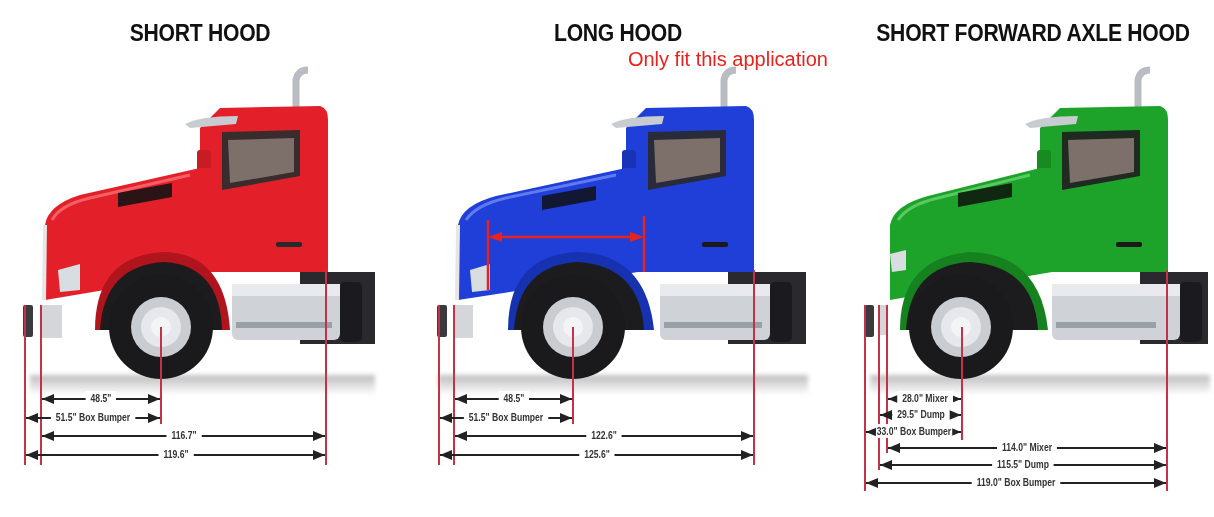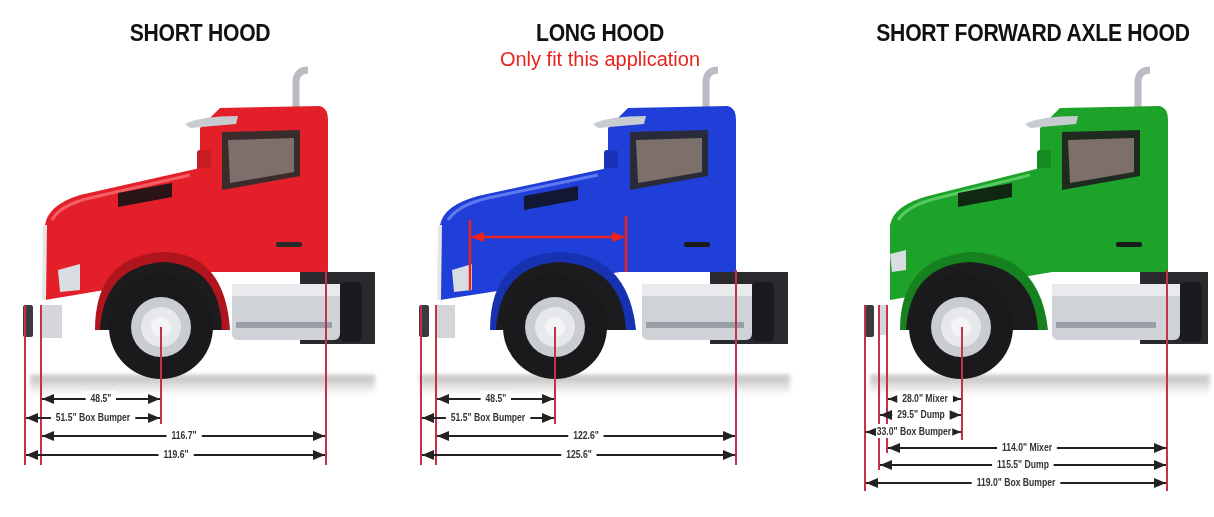--- a/index.html
+++ b/index.html
@@ -1,19 +1,19 @@
 <!DOCTYPE html>
 <html><head>
 <meta charset="utf-8">
 <style>
   html, body { margin:0; padding:0; background:#ffffff; }
   body { width:1214px; height:517px; position:relative; overflow:hidden; font-family:"Liberation Sans", sans-serif; }
   .panel { position:absolute; top:0; height:439px; }
   .title { position:absolute; top:20px; width:100%; text-align:center; font-family:"Liberation Sans", sans-serif; font-weight:bold; font-size:23px; color:#111; letter-spacing:-0.3px; transform:scaleX(0.92); }
-  .subtitle { position:absolute; top:48px; width:100%; text-align:center; font-size:20px; color:#e8221c; }
+  .subtitle { position:absolute; top:48px; width:100%; text-align:right; font-size:20px; color:#e8221c; }
   .truck { position:absolute; left:0; top:0; }
   .ground { position:absolute; height:20px; background:linear-gradient(#bdbdbd,#ffffff); filter:blur(2px); }
   .vline { position:absolute; width:1.5px; background:#c2334a; }
   .dim { position:absolute; height:14px; }
   .dim .bar { position:absolute; top:6px; left:0; right:0; height:1.5px; background:#222; }
   .dim .ah-l { position:absolute; left:0; top:2px; width:0; height:0; border-top:5px solid transparent; border-bottom:5px solid transparent; border-right:12px solid #222; }
   .dim .ah-r { position:absolute; right:0; top:2px; width:0; height:0; border-top:5px solid transparent; border-bottom:5px solid transparent; border-left:12px solid #222; }
   .dim .lbl { position:absolute; top:-1px; left:50%; transform:translateX(-50%) scaleX(0.82); background:#fff; padding:0 6px; font-family:"Liberation Sans", sans-serif; font-weight:bold; font-size:10.5px; color:#333; white-space:nowrap; line-height:14px; }
 </style>
 </head>
@@ -91,21 +91,21 @@
     <span class="lbl">116.7"</span>
   </div>
   <div class="dim" style="left:26px;top:448px;width:299px;">
     <div class="bar"></div>
       <div class="ah-l"></div>
       <div class="ah-r"></div>
     <span class="lbl">119.6"</span>
   </div>
 </div>
 
-<div class="panel" style="left:400px;width:420px;">
+<div class="panel" style="left:418px;width:420px;">
   <div class="title" style="left:-10px;">LONG HOOD</div>
   <div class="subtitle" style="left:-10px;">Only fit this application</div>
 
   <div class="ground" style="left:20px;top:375px;width:370px;"></div>
 
   <svg class="truck" width="420" height="390" viewBox="0 0 420 390">
     <path d="M306,110 L306,80 Q308,70 318,70" stroke="#b9bcc2" stroke-width="7" fill="none"></path>
     <rect x="310" y="272" width="78" height="72" fill="#2a2a2e"></rect>
     <rect x="242" y="284" width="110" height="56" rx="6" fill="#cfd3d8"></rect>
     <rect x="242" y="284" width="110" height="12" fill="#e8eaee"></rect>

